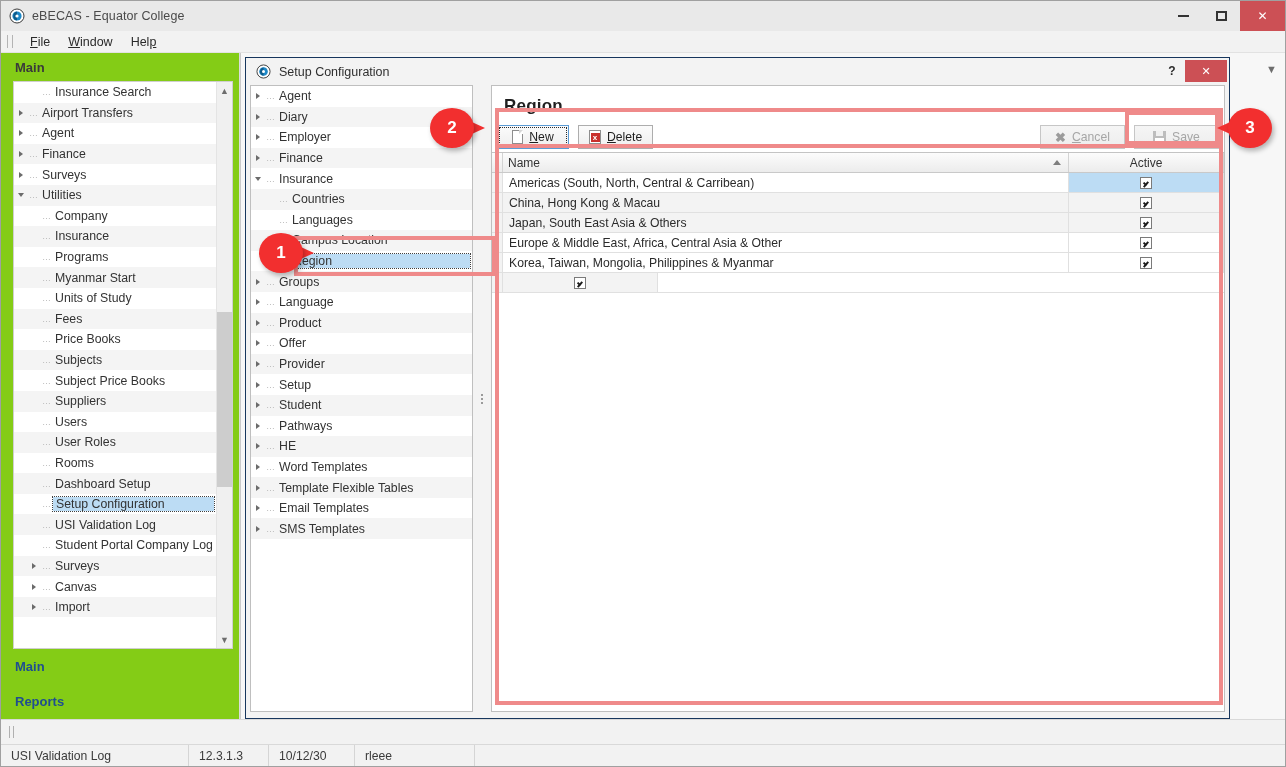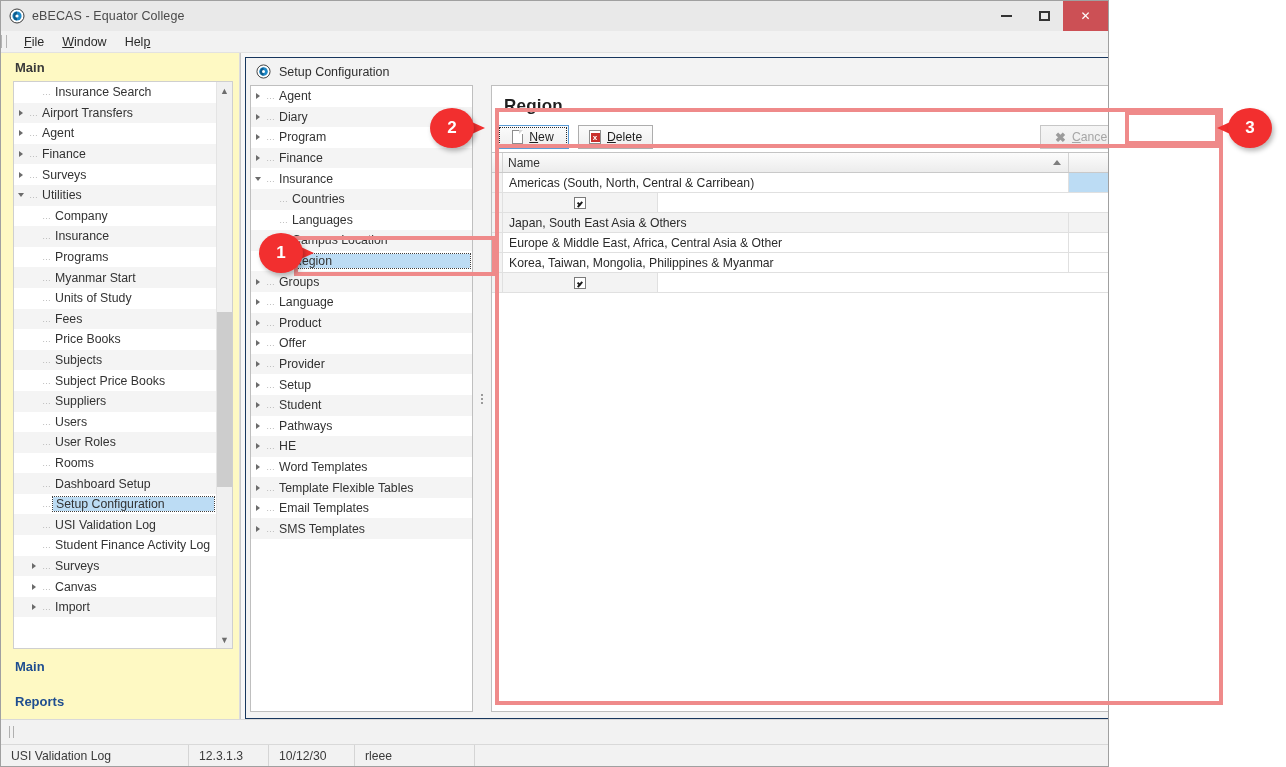--- a/index.html
+++ b/index.html
@@ -9,21 +9,21 @@
     font-family:"Liberation Sans", sans-serif;
     font-size:12px;
     color:#333;
     background:#ffffff;
     overflow:hidden;
     position:relative;
   }
 
   
   #app-window {
-    position:absolute; left:0; top:0; width:1109px; height:767px;
+    position:absolute; left:0; top:0; width:1286px; height:767px;
     background:#f0f0f0;
     border:1px solid #a0a0a0;
     display:flex; flex-direction:column;
   }
   #titlebar {
     height:30px; min-height:30px;
     background:#e9e9e9;
     display:flex; align-items:center;
     position:relative;
   }
@@ -40,35 +40,36 @@
   .win-btn.close { background:#cc5055; color:#fff; width:45px; }
   .glyph-min { display:block; width:11px; height:2px; background:#333; }
   .glyph-max { display:block; width:11px; height:10px; border:2px solid #333; }
 
   
   #menubar {
     height:22px; min-height:22px;
     background:#f2f2f2;
     border-bottom:1px solid #e2e2e2;
     display:flex; align-items:center;
+    padding-left:6px;
   }
   #menu-grip { width:6px; height:13px; margin-right:8px;
     border-left:1px solid #b4b4b4; border-right:1px solid #b4b4b4; }
   .menu-item {
     padding:2px 9px; font-size:12.5px; color:#2a2a2a;
   }
   .menu-item u { text-decoration:underline; }
 
   
   #body-row { flex:1; display:flex; min-height:0; position:relative; }
 
   
   #sidebar {
     width:239px; min-width:239px;
-    background:#fef9c3;
+    background:#84cc16;
     border-right:1px solid #dcdcdc;
     display:flex; flex-direction:column;
     position:relative;
   }
   #sidebar-caption {
     height:28px; display:flex; align-items:center;
     padding-left:14px; font-weight:bold; font-size:13px; color:#3a3a3a;
   }
   #tree-wrap {
     margin:0 6px 0 12px;
@@ -456,21 +457,21 @@
               <div class="tnode alt">
                 <span class="twist"></span>
                 <span class="twist"></span>
                 <span class="tline">…</span>
                 <span class="tlabel">USI Validation Log</span>
               </div>
               <div class="tnode">
                 <span class="twist"></span>
                 <span class="twist"></span>
                 <span class="tline">…</span>
-                <span class="tlabel">Student Finance Activity Log</span>
+                <span class="tlabel">Student Portal Company Log</span>
               </div>
               <div class="tnode alt">
                 <span class="twist"></span>
                 <span class="twist">
                   <i class="arrow-right"></i>
                 </span>
                 <span class="tline">…</span>
                 <span class="tlabel">Surveys</span>
               </div>
               <div class="tnode">
@@ -546,21 +547,21 @@
                     <i class="arrow-right"></i>
                   </span>
                   <span class="tline">…</span>
                   <span class="tlabel">Diary</span>
                 </div>
                 <div class="tnode">
                   <span class="twist">
                     <i class="arrow-right"></i>
                   </span>
                   <span class="tline">…</span>
-                  <span class="tlabel">Program</span>
+                  <span class="tlabel">Employer</span>
                 </div>
                 <div class="tnode alt">
                   <span class="twist">
                     <i class="arrow-right"></i>
                   </span>
                   <span class="tline">…</span>
                   <span class="tlabel">Finance</span>
                 </div>
                 <div class="tnode">
                   <span class="twist">
@@ -736,20 +737,21 @@
                     <span class="gr-ind">
                       <i class="arrow-right"></i>
                     </span>
                     <span class="gr-name">Americas (South, North, Central &amp; Carribean)</span>
                     <span class="gr-active">
                       <span class="chk"></span>
                     </span>
                   </div>
                   <div class="grow zebra">
                     <span class="gr-ind"></span>
+                    <span class="gr-name">China, Hong Kong &amp; Macau</span>
                     <span class="gr-active">
                       <span class="chk"></span>
                     </span>
                   </div>
                   <div class="grow zebra">
                     <span class="gr-ind"></span>
                     <span class="gr-name">Japan, South East Asia &amp; Others</span>
                     <span class="gr-active">
                       <span class="chk"></span>
                     </span>

